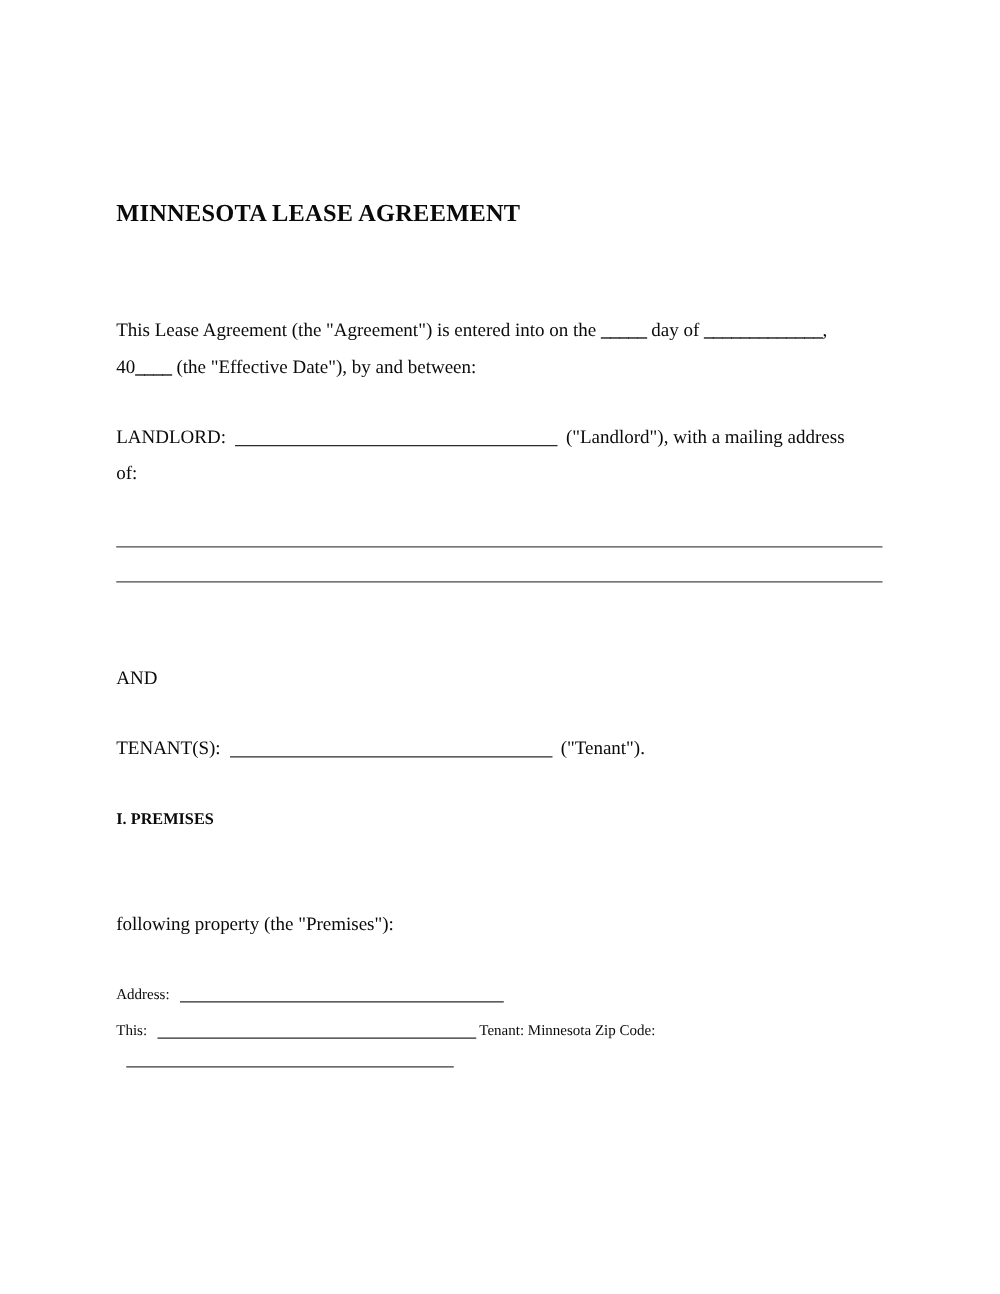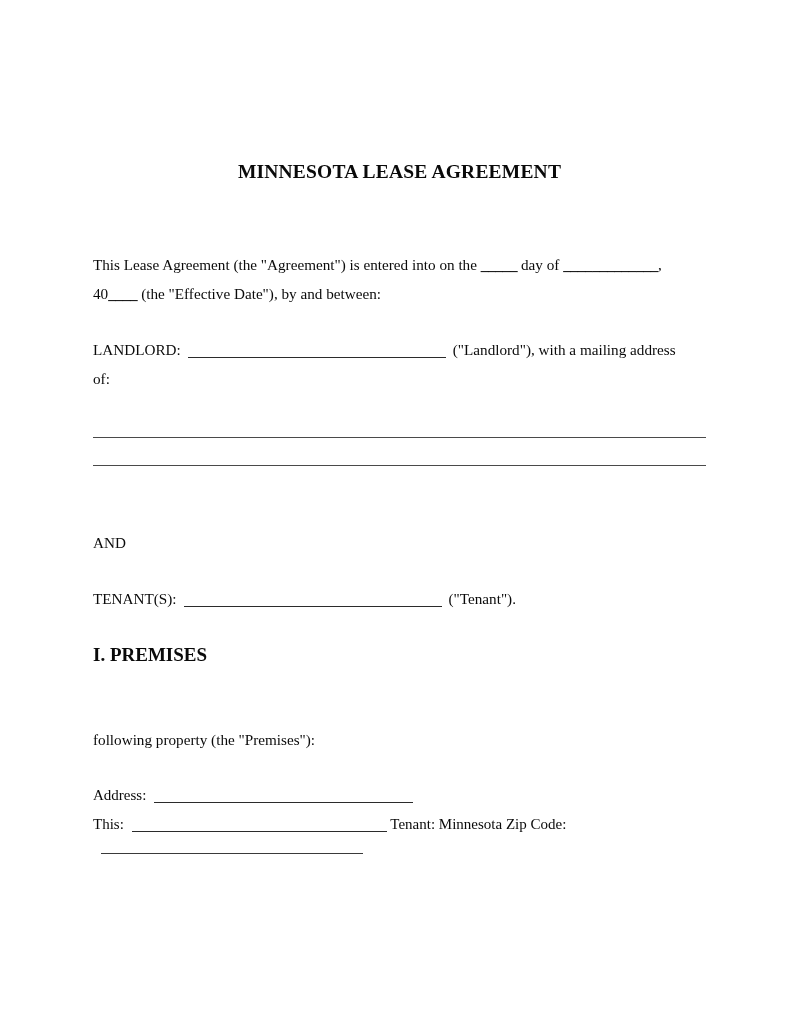--- a/index.html
+++ b/index.html
@@ -23,21 +23,20 @@
     box-sizing: border-box;
   }
   .content {
     position: absolute;
     left: 93px;
     top: 0;
     width: 613px;
   }
 
   .doc-title {
-    text-align: center;
     font-size: 19.5px;
     font-weight: bold;
     letter-spacing: 0.2px;
     margin: 0;
     padding-top: 160px;
     line-height: 1.2;
   }
 
   .para {
     font-size: 15.2px;
@@ -82,28 +81,28 @@
   }
   .rule-last {
     border: 0;
     border-bottom: 1.7px solid #3a3a3a;
     width: 262px;
     height: 0;
     margin: 0 0 0 8px;
   }
 
   .section-head {
-    font-size: 19px;
+    font-size: 13px;
     font-weight: bold;
     line-height: 29px;
     margin: 0;
   }
 
   .line-row {
-    font-size: 15px;
+    font-size: 12px;
     line-height: 29px;
     margin: 0;
     white-space: nowrap;
   }
 </style>
 </head>
 <body>
 
 <div class="page">
   <div class="content">

